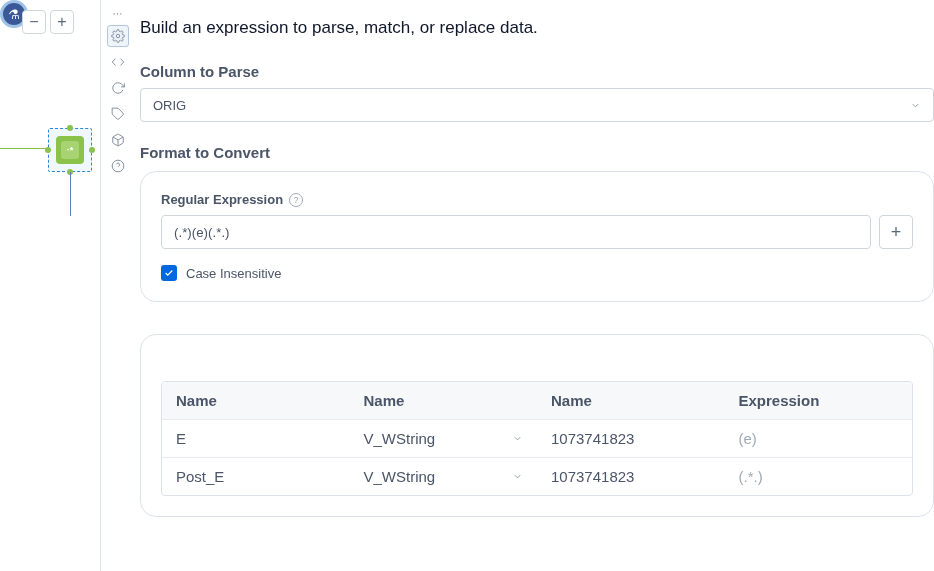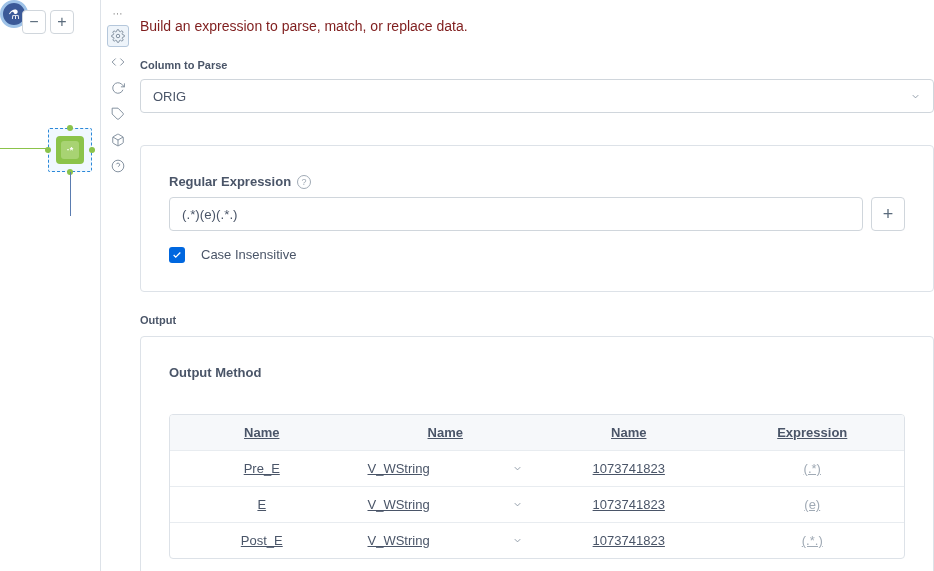--- a/index.html
+++ b/index.html
@@ -29,41 +29,41 @@
 
 .divider { position: absolute; left: 100px; top: 0; width: 1px; height: 571px; background: #dde2e8; }
 .icon-col { position: absolute; left: 105px; top: 8px; width: 26px; display: flex; flex-direction: column; gap: 4px; align-items: center; }
 .icon-col .dots { font-size: 10px; color: #888; letter-spacing: 1px; margin-bottom: 2px; }
 .icon-btn { width: 22px; height: 22px; border: 1px solid transparent; border-radius: 3px; display: flex; align-items: center; justify-content: center; cursor: pointer; }
 .icon-btn.active { border-color: #b5c7db; background: #eef4fa; }
 .icon-btn svg { width: 14px; height: 14px; stroke: #6b7a8c; fill: none; stroke-width: 1.4; }
 
 
 .panel { position: absolute; left: 140px; top: 18px; right: 0; padding-right: 0; }
-.desc { font-size: 14px; color: #7f1d1d; margin-bottom: 25px; }
-.section-label { font-size: 11px; color: #4a5568; font-weight: 600; margin-bottom: 8px; }
+.desc { font-size: 17px; color: #0f172a; margin-bottom: 25px; }
+.section-label { font-size: 15px; color: #4a5568; font-weight: 600; margin-bottom: 8px; }
 .select-box { width: 100%; height: 34px; border: 1px solid #d0d6dc; border-radius: 4px; background: #fff; padding: 0 12px; display: flex; align-items: center; justify-content: space-between; color: #4a5568; cursor: pointer; }
 .chev { color: #8a96a3; display:flex; }
 .chev svg { width:11px; height:11px; stroke:#8a96a3; fill:none; stroke-width:2; }
 
-.group-box { border: 1px solid #dde2e8; border-radius: 4px; padding: 28px; margin-top: 10px; }
+.group-box { border: 1px solid #dde2e8; border-radius: 16px; padding: 20px; margin-top: 10px; }
 .re-row { display: flex; gap: 8px; margin-top: 8px; }
 .re-input { flex: 1; height: 34px; border: 1px solid #d0d6dc; border-radius: 4px; padding: 0 12px; color: #4a5568; background:#fff; }
 .plus-btn { width: 34px; height: 34px; border: 1px solid #d0d6dc; border-radius: 4px; background: #fff; display: flex; align-items: center; justify-content: center; color: #5a6b7c; font-size: 18px; cursor: pointer; }
 
-.checkbox-row { display: flex; gap: 16px; margin-top: 16px; }
+.checkbox-row { display: flex; align-items: center; gap: 9px; margin-top: 16px; }
 .checkbox { width: 16px; height: 16px; border-radius: 3px; background: #0067df; display: flex; align-items: center; justify-content: center; cursor: pointer; }
 .checkbox svg { width: 10px; height: 10px; stroke: #fff; fill: none; stroke-width: 3; }
 
 .subsection-label { font-size: 13px; color: #4a5568; font-weight: 600; margin-bottom: 8px; }
 .help-icon { display:inline-flex; width:14px; height:14px; border:1px solid #a0aab5; border-radius:50%; align-items:center; justify-content:center; font-size:9px; color:#a0aab5; margin-left:6px; vertical-align:middle; cursor:pointer; }
 .re-label-row { display:flex; align-items:center; }
 
 .table { width: 100%; border: 1px solid #dde2e8; border-radius: 4px; border-collapse: separate; border-spacing: 0; overflow: hidden; margin-top:8px; }
-.table th, .table td { text-align: center; padding: 10px 14px; font-size: 13px; border-bottom: 1px solid #e8ecf0; text-decoration: underline; }
+.table th, .table td { text-align: left; padding: 10px 14px; font-size: 15px; border-bottom: 1px solid #e8ecf0; }
 .table th { background: #f6f8fa; color: #4a5568; font-weight: 600; }
 .table tr:last-child td { border-bottom: none; }
 .type-cell { display: flex; justify-content: space-between; align-items: center; }
 .expr-cell { color: #a0aab5; }
 
 .section-spacer { height: 22px; }
 </style>
 </head>
 <body>
 
@@ -140,20 +140,21 @@
     <span>ORIG</span>
     <span class="chev">
         <svg viewBox="0 0 24 24">
           <polyline points="6 9 12 15 18 9"></polyline>
         </svg>
       </span>
   </div>
 
   <div class="section-spacer"></div>
 
+  <div class="section-label">Format to Convert</div>
   <div class="group-box">
     <div class="re-label-row">
       <div class="subsection-label" style="margin-bottom:0">Regular Expression</div>
       <span class="help-icon">?</span>
     </div>
     <div class="re-row">
       <input class="re-input" value="(.*)(e)(.*.)" style="">
       <div class="plus-btn">+</div>
     </div>
     <div class="checkbox-row">
@@ -161,51 +162,34 @@
         <svg viewBox="0 0 24 24">
             <polyline points="20 6 9 17 4 12"></polyline>
           </svg>
       </div>
       <span>Case Insensitive</span>
     </div>
   </div>
 
   <div class="section-spacer"></div>
 
-  <div class="section-label">Output</div>
   <div class="group-box">
-    <div class="subsection-label">Output Method</div>
 
     <div style="height:18px"></div>
 
     <table class="table">
       <thead>
         <tr>
           <th style="width:25%">Name</th>
           <th style="width:25%">Name</th>
           <th style="width:25%">Name</th>
           <th style="width:25%">Expression</th>
         </tr>
       </thead>
       <tbody>
-      <tr>
-            <td>Pre_E</td>
-            <td>
-              <div class="type-cell">
-                <span>V_WString</span>
-                <span class="chev">
-                  <svg viewBox="0 0 24 24" width="11" height="11" stroke="#8a96a3" fill="none" stroke-width="2">
-                    <polyline points="6 9 12 15 18 9"></polyline>
-                  </svg>
-                </span>
-              </div>
-            </td>
-            <td>1073741823</td>
-            <td class="expr-cell">(.*)</td>
-          </tr>
           <tr>
             <td>E</td>
             <td>
               <div class="type-cell">
                 <span>V_WString</span>
                 <span class="chev">
                   <svg viewBox="0 0 24 24" width="11" height="11" stroke="#8a96a3" fill="none" stroke-width="2">
                     <polyline points="6 9 12 15 18 9"></polyline>
                   </svg>
                 </span>

